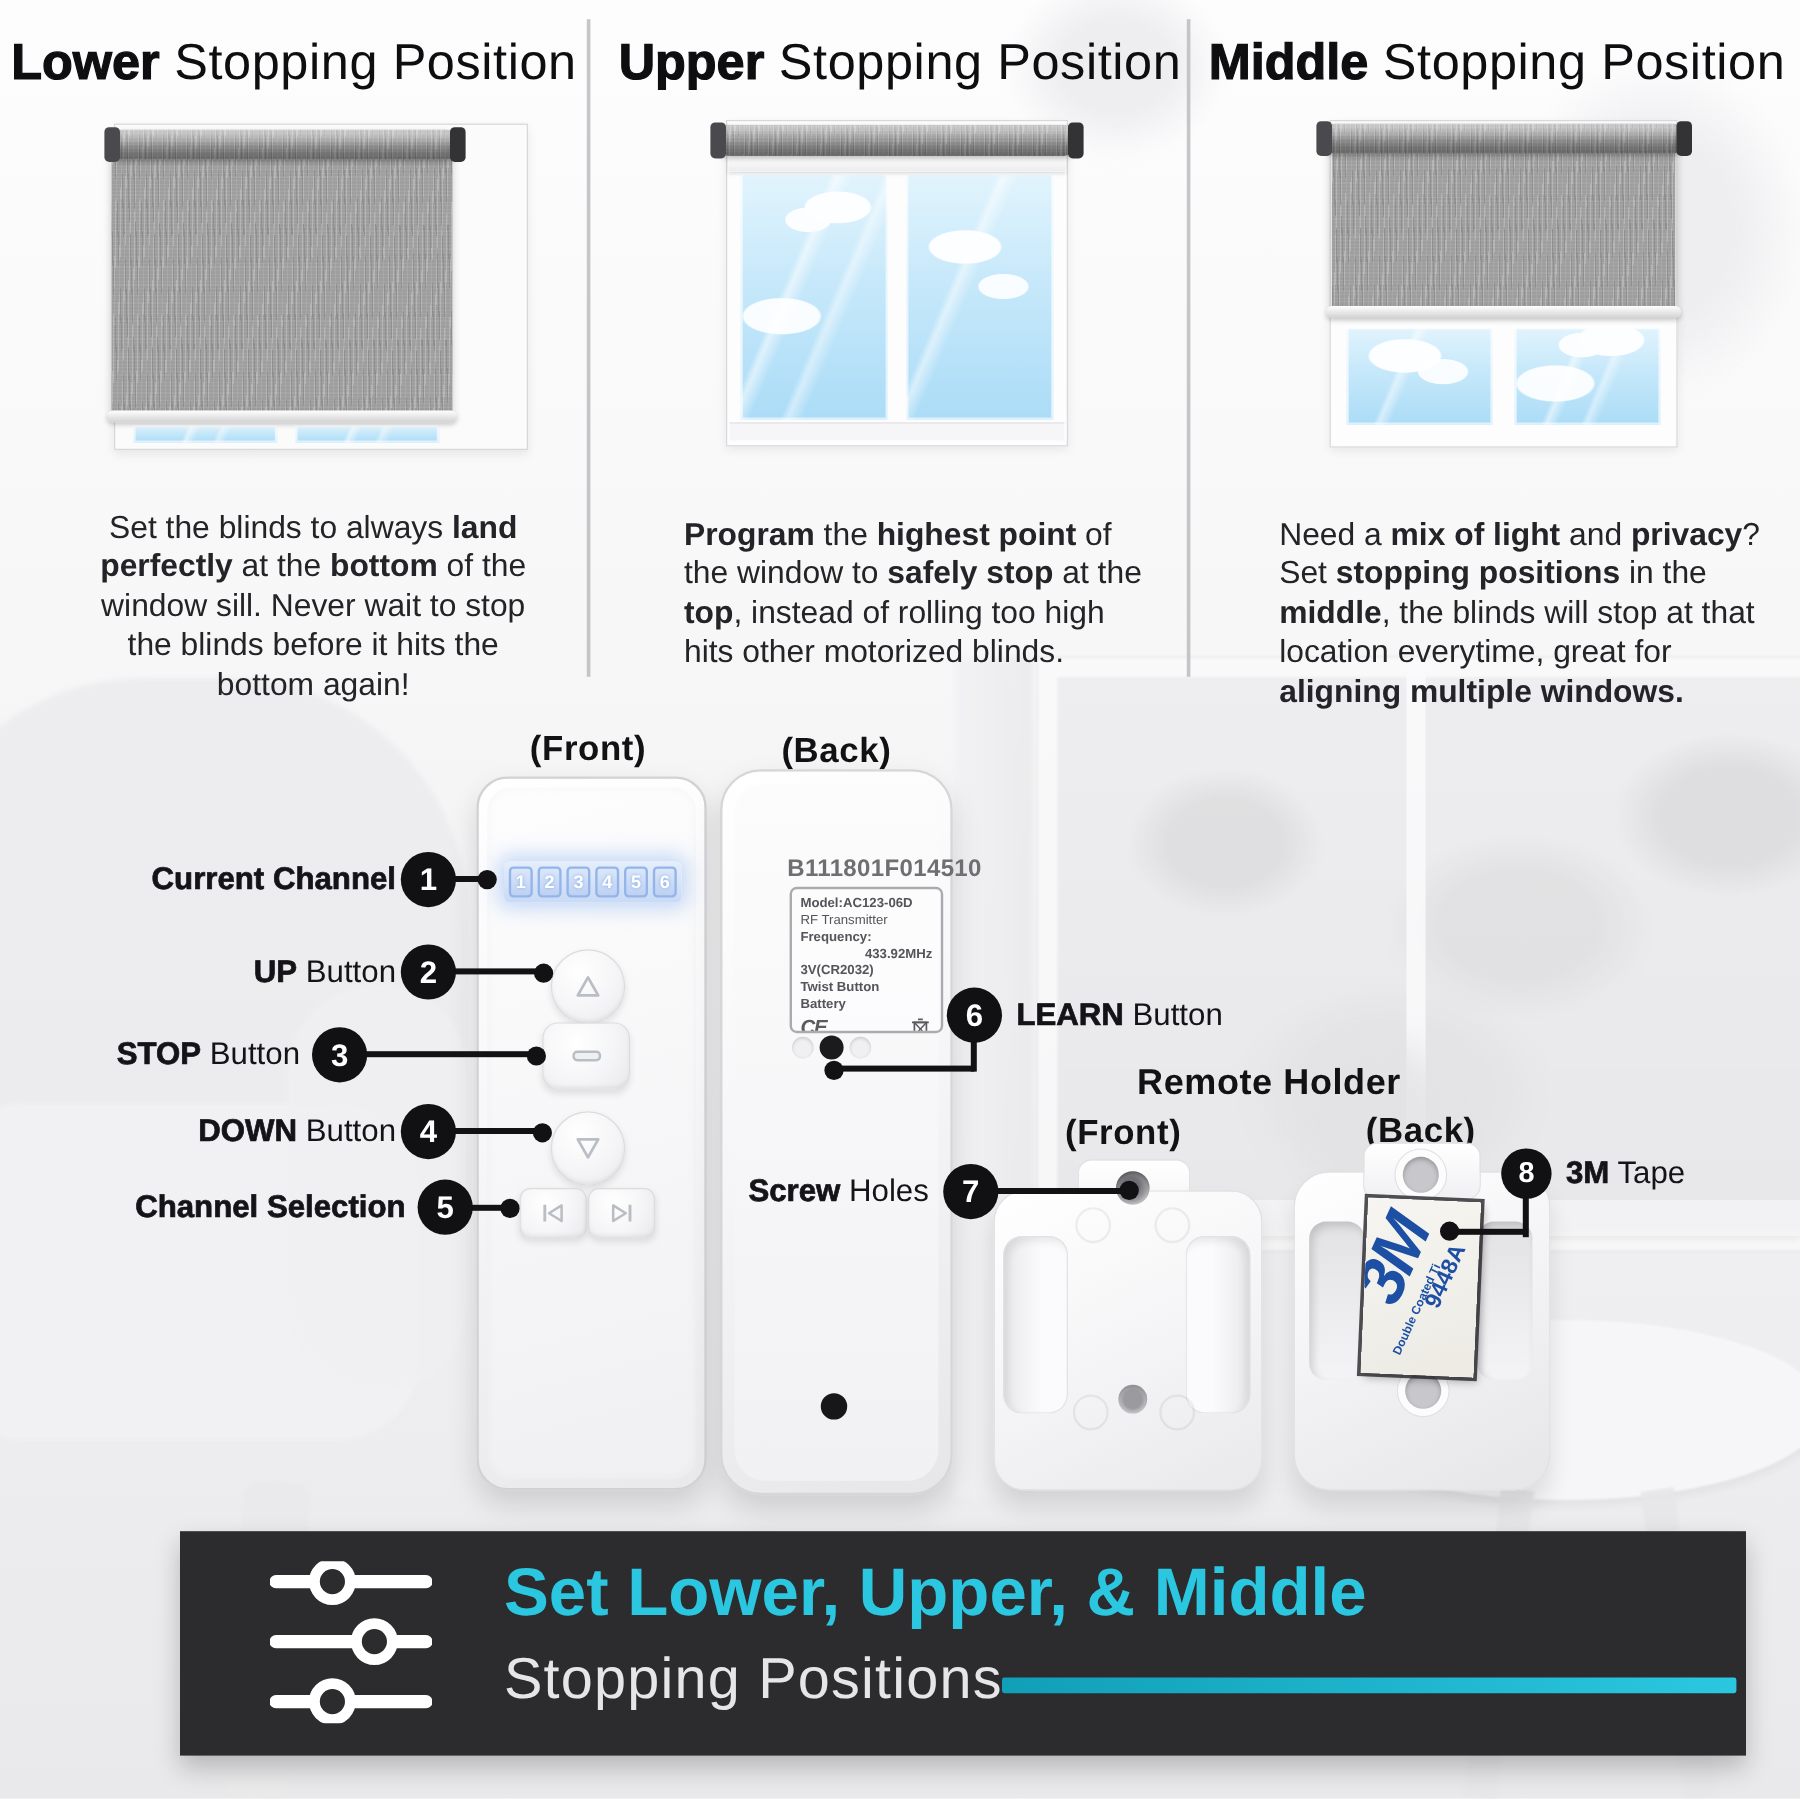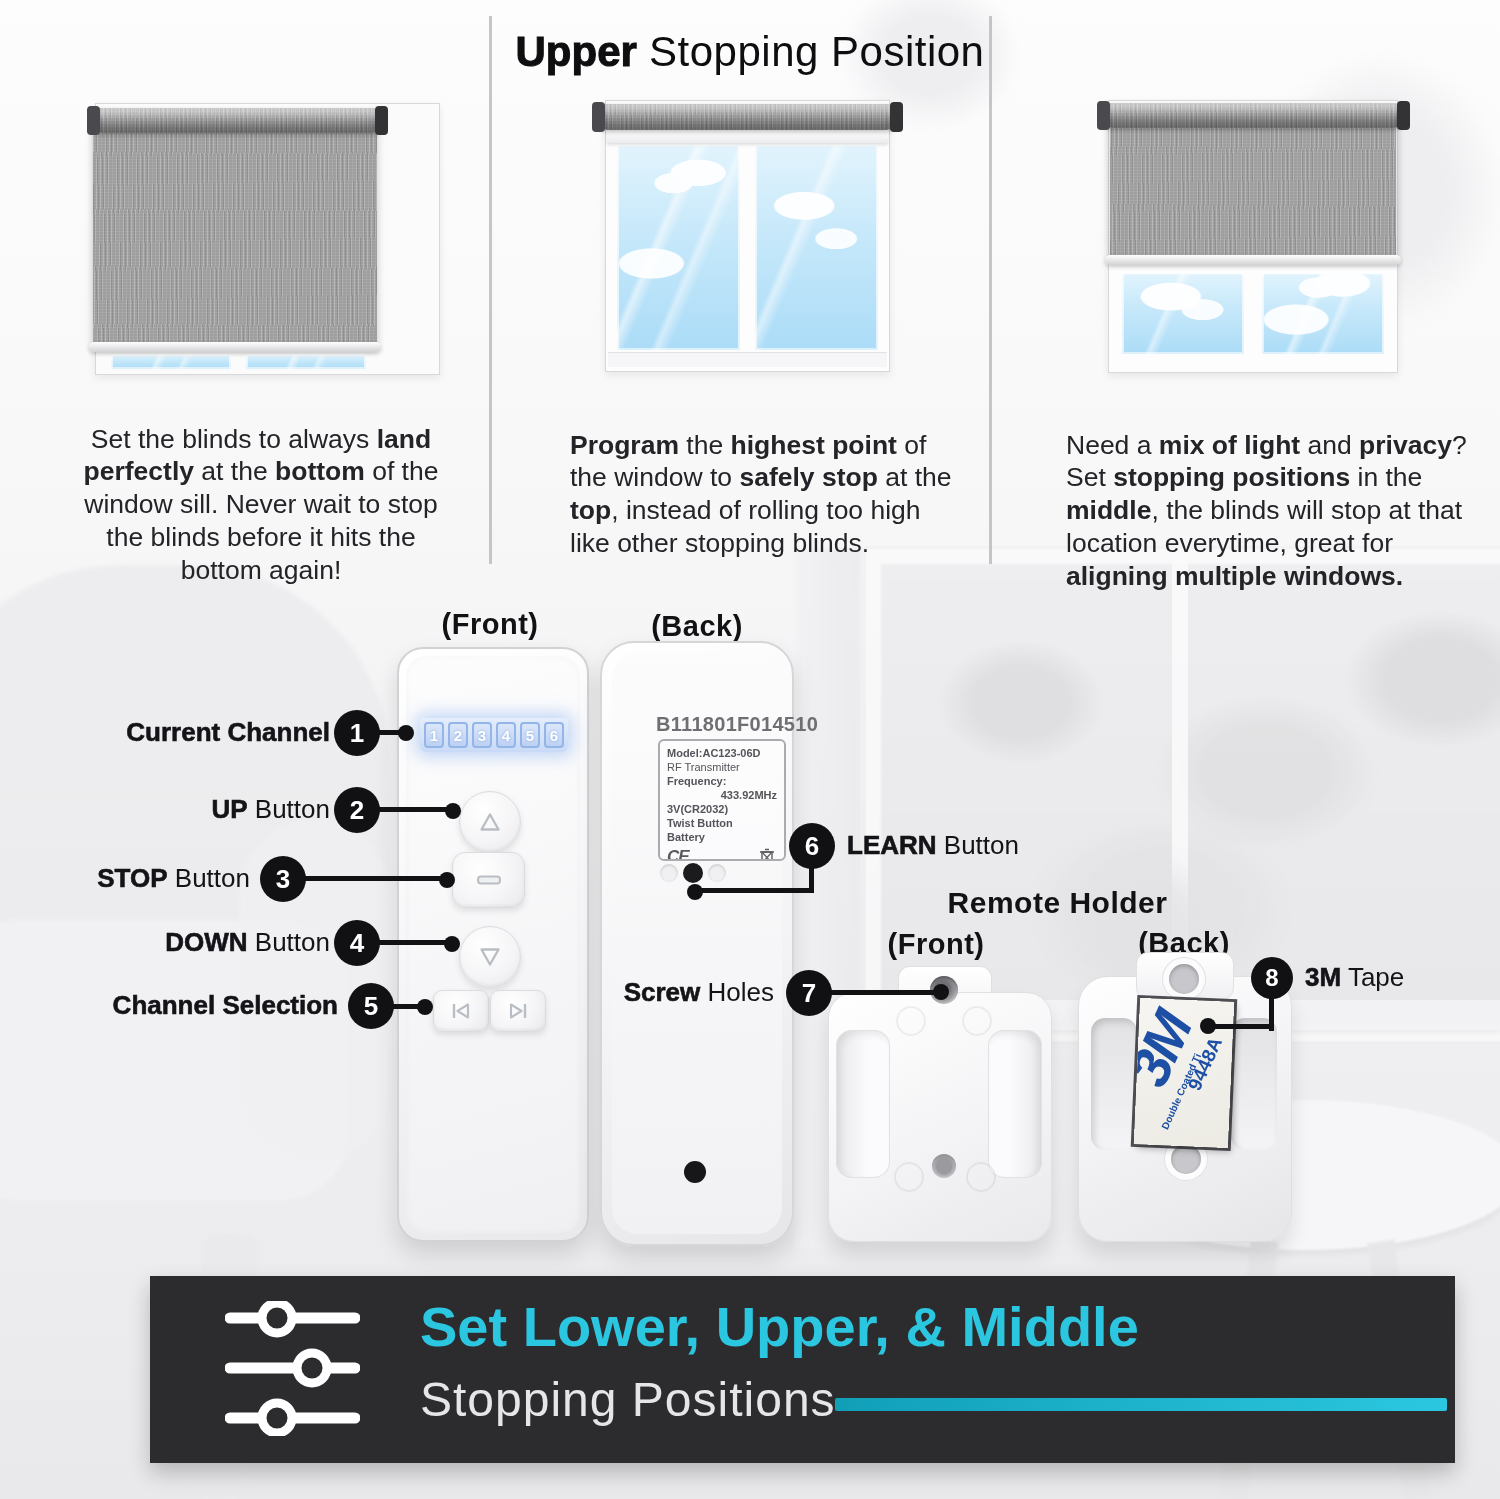--- a/index.html
+++ b/index.html
@@ -243,21 +243,23 @@
     <div class="bg-leg bg-leg2"></div>
     <div class="bg-leg bg-leg3"></div>
     <div class="bg-plant1"></div>
     <div class="bg-plant2"></div>
     <div class="bg-sprigs"></div>
   </div>
 
   <div class="vdiv vdiv1"></div>
   <div class="vdiv vdiv2"></div>
 
+  <div class="sec-h h1"><b>Lower</b><span class="h-rest"> Stopping Position</span></div>
   <div class="sec-h h2"><b>Upper</b><span class="h-rest"> Stopping Position</span></div>
+  <div class="sec-h h3"><b>Middle</b><span class="h-rest"> Stopping Position</span></div>
 
   <div class="winA">
     <div class="winframe abs"></div>
     <div class="fabric fabtex"></div>
     <div class="roller fabtex">
         <span class="cap cap-l"></span>
         <span class="cap cap-r"></span>
       </div>
     <div class="botbar"></div>
     <div class="glass paneL"></div>
@@ -282,21 +284,21 @@
     <div class="glass cloudsA glassR"></div>
     <div class="fabric fabtex"></div>
     <div class="botbar"></div>
     <div class="roller fabtex">
         <span class="cap cap-l"></span>
         <span class="cap cap-r"></span>
       </div>
   </div>
 
   <p class="para p1"><span>Set the blinds to always </span><b>land perfectly</b><span> at the </span><b>bottom</b><span> of the window sill. Never wait to stop the blinds before it hits the bottom again!</span></p>
-  <p class="para p2"><b>Program</b><span> the </span><b>highest point</b><span> of the window to </span><b>safely stop</b><span> at the </span><b>top</b><span>, instead of rolling too high like other stopping blinds.</span></p>
+  <p class="para p2"><b>Program</b><span> the </span><b>highest point</b><span> of the window to </span><b>safely stop</b><span> at the </span><b>top</b><span>, instead of rolling too high hits other motorized blinds.</span></p>
   <p class="para p3"><span>Need a </span><b>mix of light</b><span> and </span><b>privacy</b><span>? Set </span><b>stopping positions</b><span> in the </span><b>middle</b><span>, the blinds will stop at that location everytime, great for </span><b>aligning multiple windows.</b></p>
 
   <div class="lab lab-rf">(Front)</div>
   <div class="lab lab-rb">(Back)</div>
   <div class="remote-front"></div>
 
   <div class="chan-glow">
     <span class="chan-box">1</span>
     <span class="chan-box">2</span>
     <span class="chan-box">3</span>

